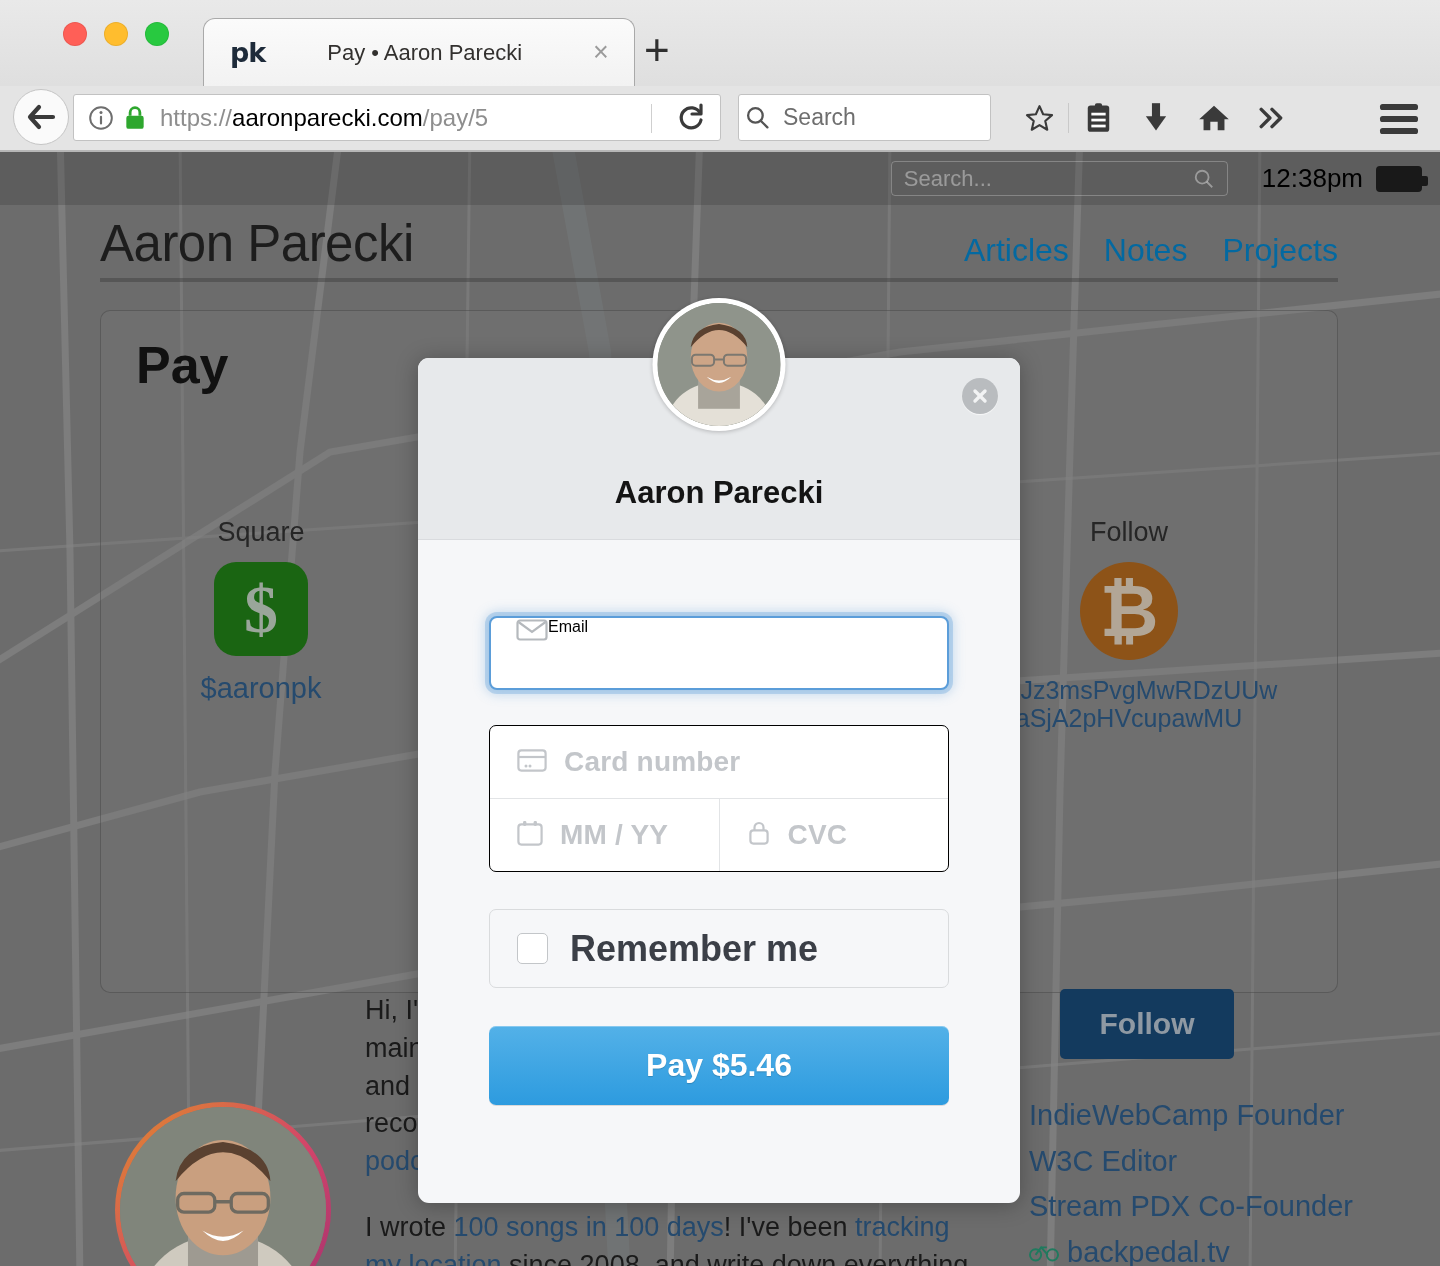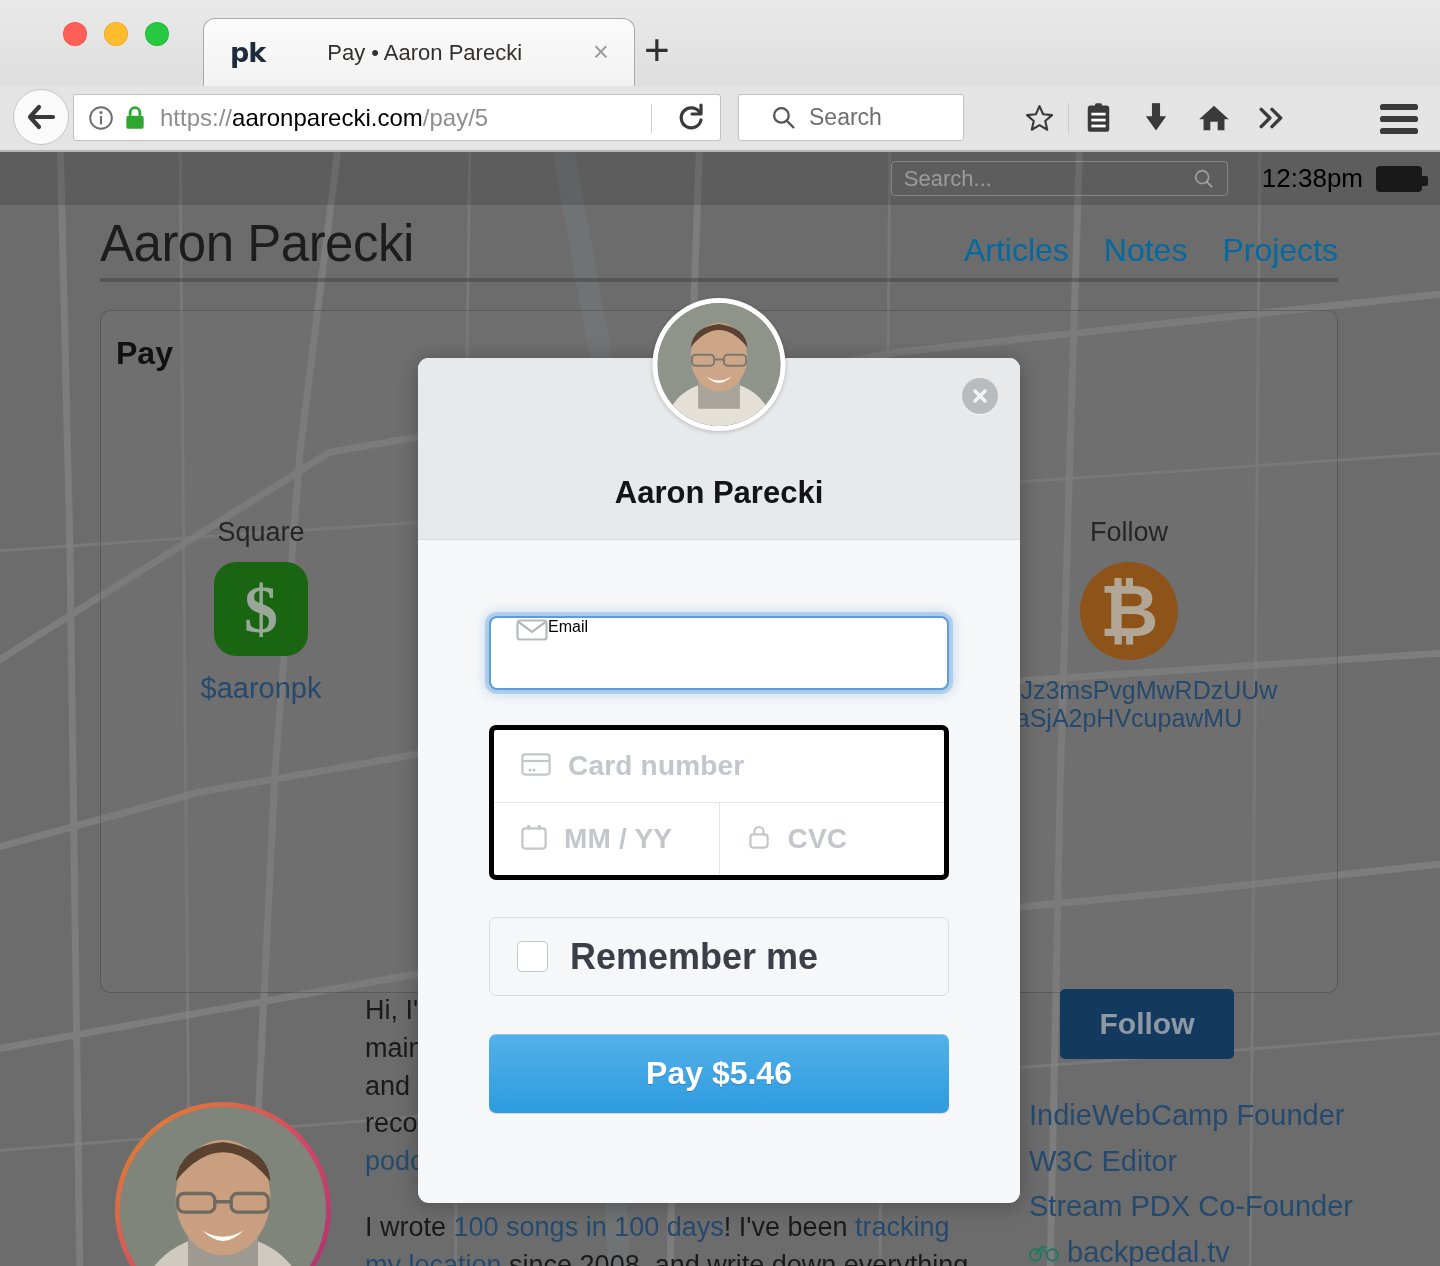--- a/index.html
+++ b/index.html
@@ -66,23 +66,23 @@
   .lock-ico { width: 22px; height: 26px; margin-left: 10px; flex: none; }
   .url-text {
     margin-left: 14px; font-size: 24px; white-space: nowrap;
     color: #000;
   }
   .url-text .dim { color: #8e8e8e; }
   .url-sep { position: absolute; right: 68px; top: 9px; width: 1px; height: 29px; background: #cfcfcf; }
   .reload { position: absolute; right: 14px; top: 6px; cursor: pointer; }
 
   .searchbar {
-    position: absolute; left: 738px; top: 8px; width: 226px; height: 47px;
+    position: absolute; left: 738px; top: 8px; width: 253px; height: 47px;
     background: #fff; border: 1px solid #c2c2c2; border-radius: 3px;
-    display: flex; align-items: center; padding-left: 32px;
+    display: flex; align-items: center; padding-left: 6px;
   }
   .search-ph { margin-left: 13px; font-size: 23px; color: #6e6e6e; }
 
   .toolicons { position: absolute; left: 1010px; top: 8px; display: flex; align-items: center; height: 47px; }
   .toolicon { width: 58px; display: flex; align-items: center; justify-content: center; cursor: pointer; }
   .vsep { width: 1px; height: 30px; background: #c9c9c9; }
   .hamburger { position: absolute; right: 20px; top: 16px; cursor: pointer; }
   .chrome-bottom { position: absolute; left: 0; bottom: 0; width: 100%; height: 2px; background: #b6b6b6; }
 
   
@@ -120,21 +120,21 @@
   .sitenav { position: absolute; right: 0; top: 18px; display: flex; gap: 35px; }
   .sitenav a { font-size: 32px; color: #0369a1; text-decoration: none; }
   .headrule { position: absolute; left: 100px; top: 126px; width: 1238px; height: 4px; background: rgba(60,60,60,.45); }
 
   
   .paycard {
     position: absolute; left: 100px; top: 158px; width: 1238px; height: 683px;
     border: 1px solid rgba(40,40,40,.30); border-radius: 10px;
     background: rgba(120,120,120,.30);
   }
-  .paytitle { position: absolute; left: 15px; top: 24px; font-size: 32px; font-weight: bold; color: #111; }
+  .paytitle { position: absolute; left: 35px; top: 24px; font-size: 52px; font-weight: bold; color: #111; }
 
   .paymethod { position: absolute; top: 206px; width: 270px; text-align: center; }
   .pm-square { left: 25px; }
   .pm-bitcoin { left: 893px; }
   .pm-label { font-size: 27px; color: #262626; margin-bottom: 14px; }
   .sq-icon {
     width: 94px; height: 94px; margin: 0 auto; border-radius: 22px;
     background: #1a6512; display: flex; align-items: center; justify-content: center;
   }
   .sq-icon span { color: #9aa69a; font-size: 68px; font-weight: 600; line-height: 1; font-family: "Liberation Serif", serif; }
@@ -196,21 +196,21 @@
     border-radius: 50%; background: #b9bcbf;
     display: flex; align-items: center; justify-content: center; cursor: pointer;
     box-shadow: 0 1px 1px rgba(255,255,255,.7);
   }
   .modal-name {
     position: absolute; left: 0; right: 0; bottom: 28px; text-align: center;
     font-size: 31px; font-weight: bold; color: #141414;
   }
   .modal-body { padding: 76px 71px 0; }
 
-  .field-group { border: 5px solid #000000; border-radius: 7px; background: #fff; }
+  .field-group { border: 1px solid #000000; border-radius: 7px; background: #fff; }
   .field {
     display: flex; align-items: center; height: 72px; padding: 0 0 0 27px;
   }
   .field .ph { margin-left: 17px; font-size: 28px; color: #c3c6ca; font-weight: bold; letter-spacing: .2px; }
   .field-email {
     background: #fff; border: 2px solid #5b9dd9; border-radius: 8px;
     height: 74px; display: flex; padding-left: 25px;
     box-shadow: 0 0 0 4px rgba(88,156,215,.30), 0 0 12px 4px rgba(88,156,215,.35);
   }
   .card-row { display: flex; border-top: 1px solid #e2e4e6; }

